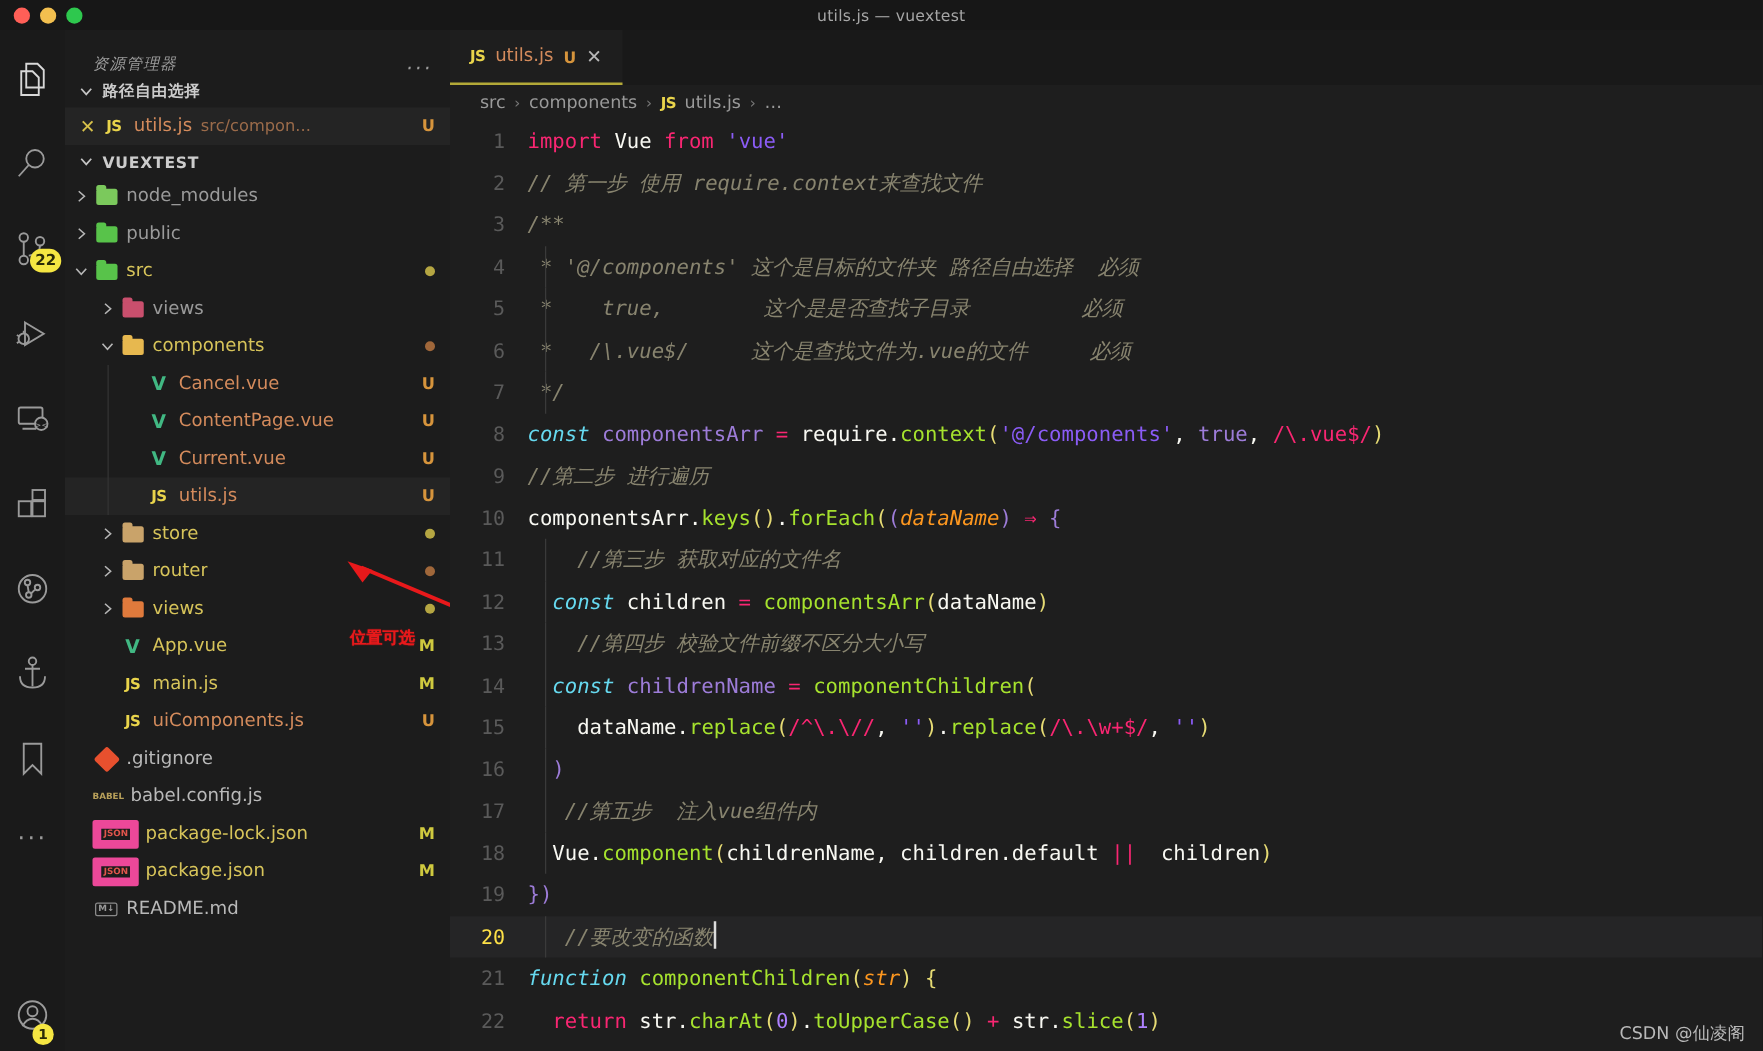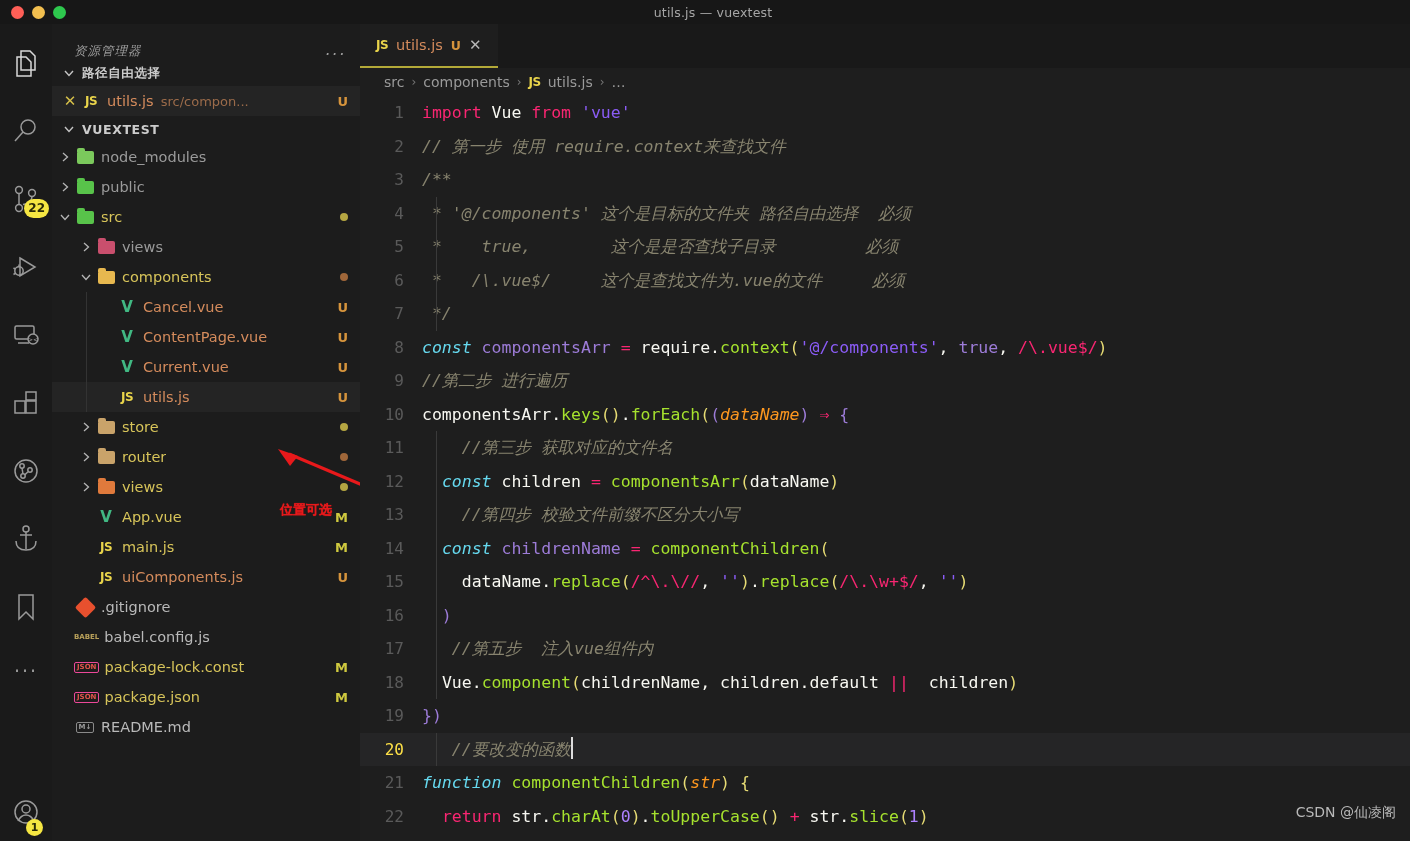--- a/index.html
+++ b/index.html
@@ -130,21 +130,21 @@
   }
   .f-green { background: #7bc95c; } .f-green:before { background: #7bc95c; }
   .f-green2 { background: #58c34a; } .f-green2:before { background: #58c34a; }
   .f-yellow { background: #e7b84f; } .f-yellow:before { background: #e7b84f; }
   .f-tan { background: #c9a36a; } .f-tan:before { background: #c9a36a; }
   .f-pink { background: #c94f6d; } .f-pink:before { background: #c94f6d; }
   .f-orange { background: #e07a3c; } .f-orange:before { background: #e07a3c; }
   .gitglyph { width: 15px; height: 15px; background: #e8502e; transform: rotate(45deg); border-radius: 2px;}
   .babelglyph { color: #b8a05a; font-size: 7px; font-weight: 800; }
   .jsonglyph {
-    color: #e0554c; font-size: 7px; font-weight: 800; border: 1px solid #ec4899;
+    color: #e0554c; font-size: 7px; font-weight: 800; border: 7px solid #ec4899;
     padding: 1px 2px; border-radius: 2px; line-height: 1;
   }
   .mdglyph {
     color: #9a9a9a; font-size: 7px; font-weight: 800; border: 1px solid #8a8a8a;
     padding: 1px 2px; border-radius: 2px; line-height: 1;
   }
   .indent-guide {
     position: absolute; left: 34px; top: 0; bottom: 0; width: 1px; background: #333;
   }
 
@@ -209,21 +209,21 @@
   .t-cmt  { color: #88846f; font-style: italic; }
   .t-paren1 { color: #e6db74; }
   .t-paren2 { color: #9d7cd8; }
   .t-param{ color: #fd971f; font-style: italic; }
   .t-op   { color: #f92672; }
   .t-regex{ color: #f92672; }
   .t-bool { color: #9d7cd8; }
   .t-white{ color: #f8f8f2; }
 
   .watermark {
-    position: absolute; right: 14px; bottom: 19px;
+    position: absolute; right: 14px; bottom: 5px;
     color: #b9b9b9; font-size: 14px; font-family: "DejaVu Sans", sans-serif;
     pointer-events: none;
   }
 </style>
 </head>
 <body>
 
 <div id="app">
 
   <div class="titlebar">
@@ -566,21 +566,21 @@
               <span class="babelglyph">BABEL</span>
             </span>
             <span class="label" style="flex:0 0 auto;color:#b9b9b9">babel.config.js</span>
           </div>
           <div class="row">
             <span style="display:inline-block;width:4px;flex:0 0 4px"></span>
             <span class="twisty"></span>
             <span class="ficon">
               <span class="jsonglyph">JSON</span>
             </span>
-            <span class="label" style="flex:0 0 auto;color:#d7c45a">package-lock.const</span>
+            <span class="label" style="flex:0 0 auto;color:#d7c45a">package-lock.json</span>
             <span class="git m">M</span>
           </div>
           <div class="row">
             <span style="display:inline-block;width:4px;flex:0 0 4px"></span>
             <span class="twisty"></span>
             <span class="ficon">
               <span class="jsonglyph">JSON</span>
             </span>
             <span class="label" style="flex:0 0 auto;color:#d7c45a">package.json</span>
             <span class="git m">M</span>

